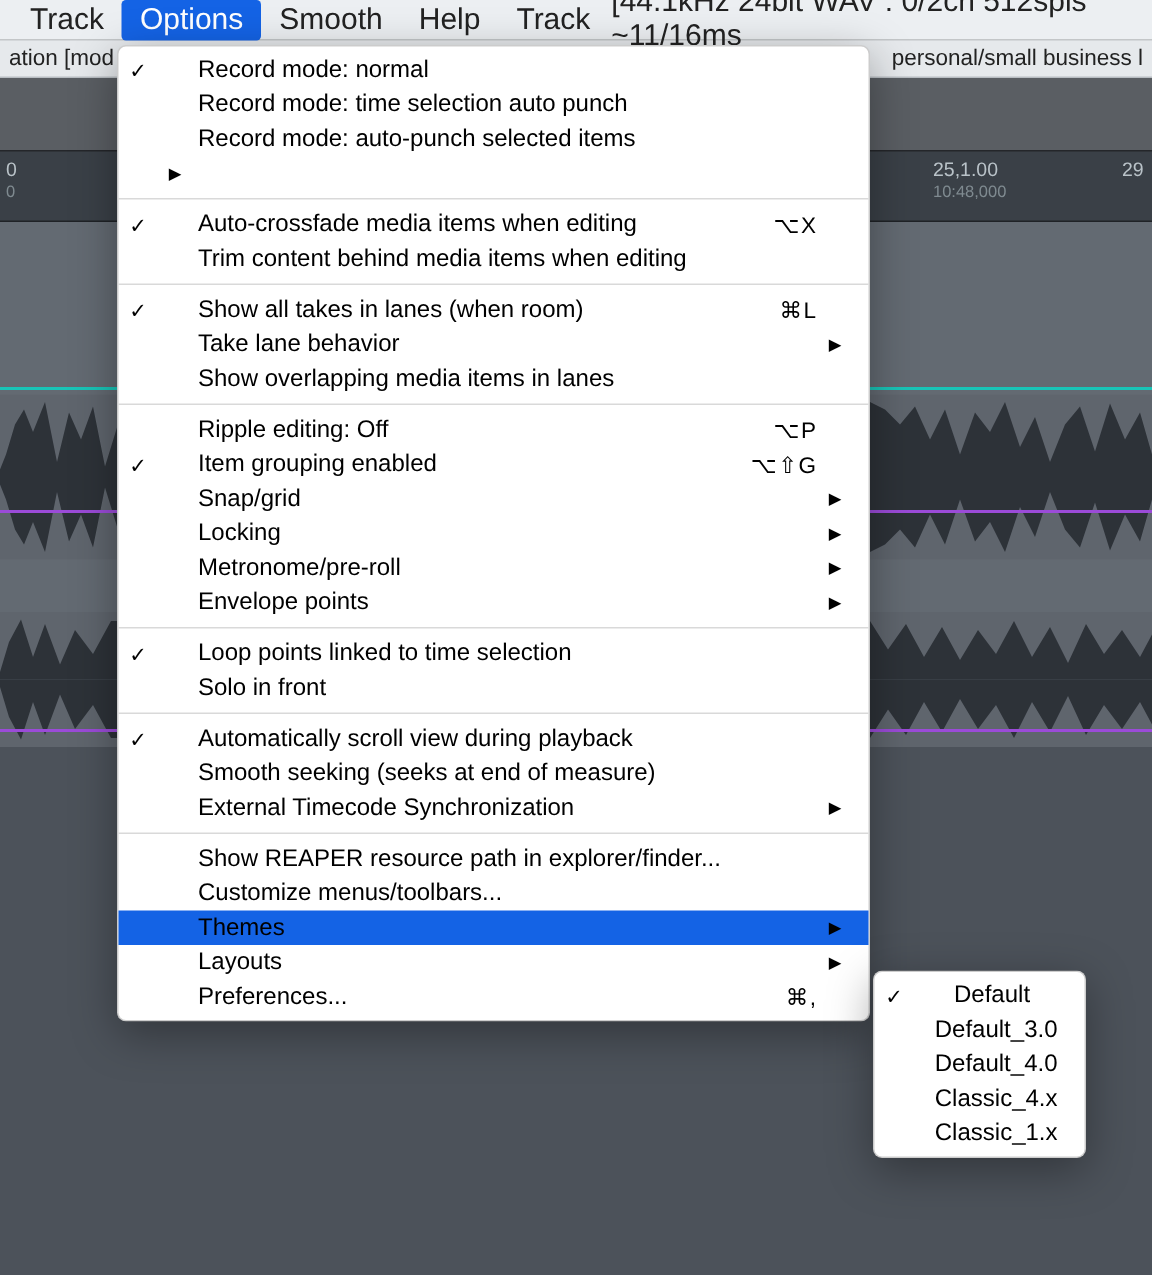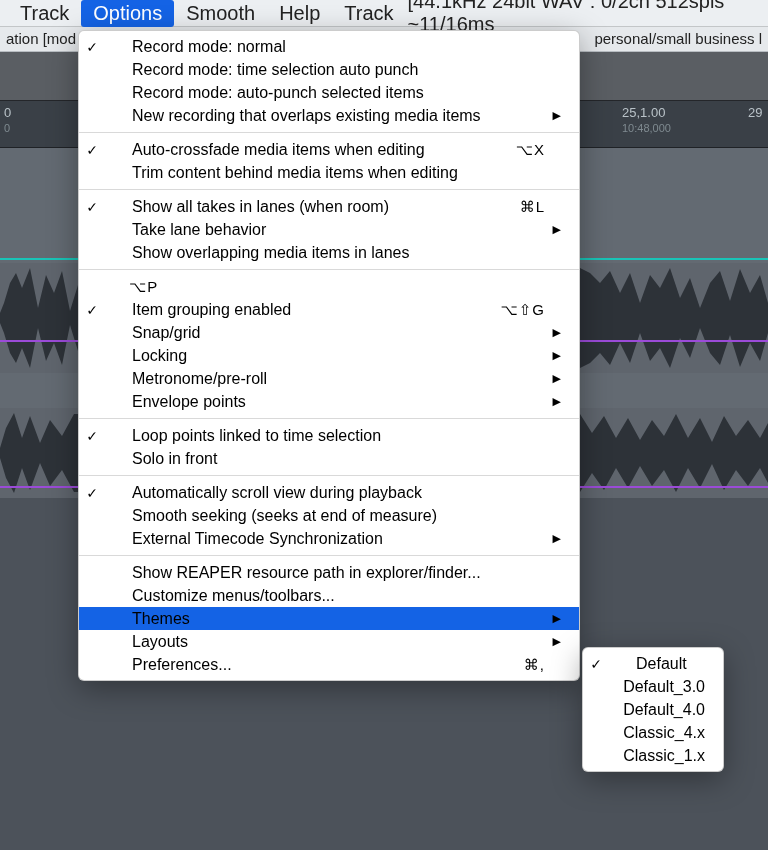--- a/index.html
+++ b/index.html
@@ -102,21 +102,20 @@
       <span class="lbl">Record mode: time selection auto punch</span>
       <span class="arr"></span>
     </div>
     <div class="row">
       <span class="chk"></span>
       <span class="lbl">Record mode: auto-punch selected items</span>
       <span class="arr"></span>
     </div>
     <div class="row">
       <span class="chk"></span>
-      <span class="lbl">New recording that overlaps existing media items</span>
       <span class="arr">▶</span>
     </div>
     <div class="sep"></div>
     <div class="row">
       <span class="chk">✓</span>
       <span class="lbl">Auto-crossfade media items when editing</span>
       <span class="sc">⌥X</span>
       <span class="arr"></span>
     </div>
     <div class="row">
@@ -137,20 +136,21 @@
       <span class="arr">▶</span>
     </div>
     <div class="row">
       <span class="chk"></span>
       <span class="lbl">Show overlapping media items in lanes</span>
       <span class="arr"></span>
     </div>
     <div class="sep"></div>
     <div class="row">
       <span class="chk"></span>
+      <span class="lbl">Ripple editing: Off</span>
       <span class="sc">⌥P</span>
       <span class="arr"></span>
     </div>
     <div class="row">
       <span class="chk">✓</span>
       <span class="lbl">Item grouping enabled</span>
       <span class="sc">⌥⇧G</span>
       <span class="arr"></span>
     </div>
     <div class="row">

